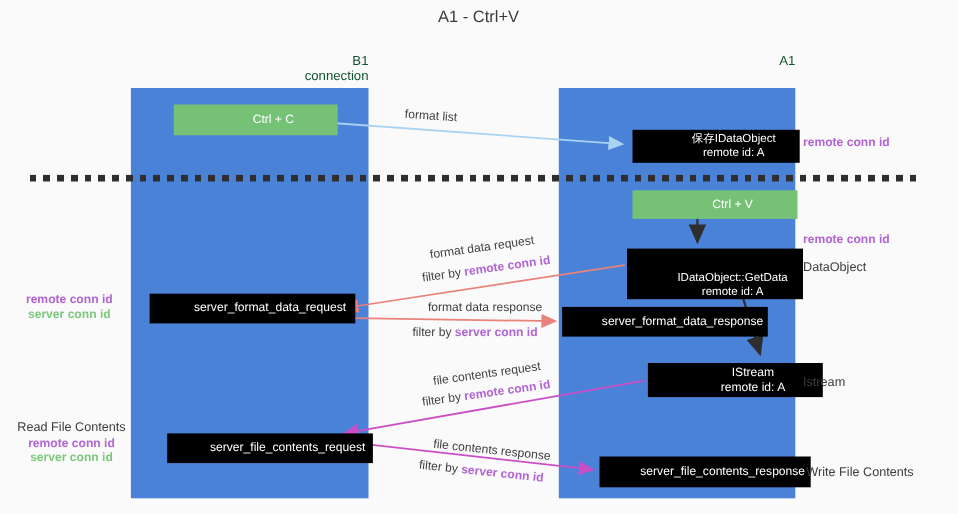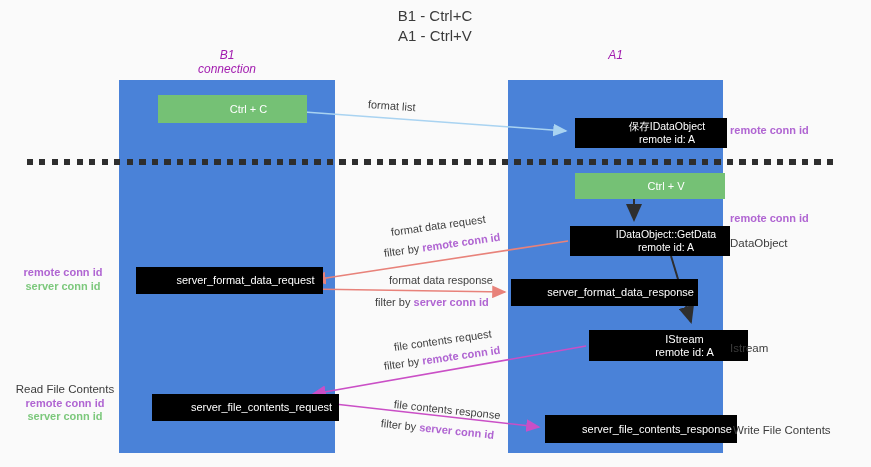--- a/index.html
+++ b/index.html
@@ -11,22 +11,22 @@
     position:relative;
     width:871px;height:467px;
     background:#fafafa;
     overflow:hidden;
   }
   .title{
     position:absolute;left:300px;top:6px;width:270px;
     text-align:center;color:#3b3b3b;font-size:15px;line-height:20px;
   }
   .col-header{
-    position:absolute;top:48px;text-align:center;
-    color:#a21caf;font-size:12px;line-height:14px;font-style:italic;
+    position:absolute;top:48px;text-align:right;
+    color:#14532d;font-size:12px;line-height:14px;
   }
   .column{
     position:absolute;top:80px;height:373px;
     background:#4a82d8;
   }
   .dashed-line{
     position:absolute;left:27px;top:159px;width:809px;height:6px;
     background:repeating-linear-gradient(90deg,#2e2e2e 0 6px,transparent 6px 12.5px);
   }
   .node{
@@ -48,21 +48,20 @@
   }
   .left-stack{text-align:center;line-height:13.5px;}
   svg.arrows{position:absolute;left:0;top:0;pointer-events:none;}
 </style>
 </head>
 <body>
 
 <div id="canvas">
 
   <div class="title">
-    <div>B1 - Ctrl+C</div>
     <div>A1 - Ctrl+V</div>
   </div>
 
   <div class="col-header" style="left:119px;width:216px;">
     <div>B1</div>
     <div>connection</div>
   </div>
   <div class="col-header" style="left:508px;width:215px;">
     <div>A1</div>
   </div>
@@ -102,21 +101,21 @@
 
   <div class="node orange" style="left:575px;top:118px;width:120px;height:30px;">
     <div class="l2">保存IDataObject</div>
     <div class="l2">remote id: A</div>
   </div>
 
   <div class="node green" style="left:575px;top:173px;width:118px;height:26px;">
     <div>Ctrl + V</div>
   </div>
 
-  <div class="node orange" style="left:570px;top:226px;width:128px;height:30px;">
+  <div class="node orange" style="left:570px;top:226px;width:128px;height:46px;justify-content:flex-end;">
     <div class="l2">IDataObject::GetData</div>
     <div class="l2">remote id: A</div>
   </div>
 
   <div class="node orange" style="left:136px;top:267px;width:155px;height:27px;align-items:center;">
     <div>server_format_data_request</div>
   </div>
 
   <div class="node orange" style="left:511px;top:279px;width:155px;height:27px;">
     <div>server_format_data_response</div>

